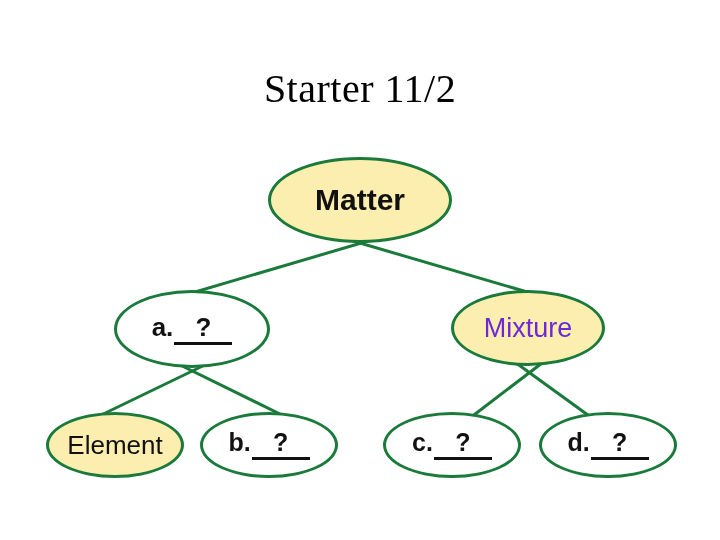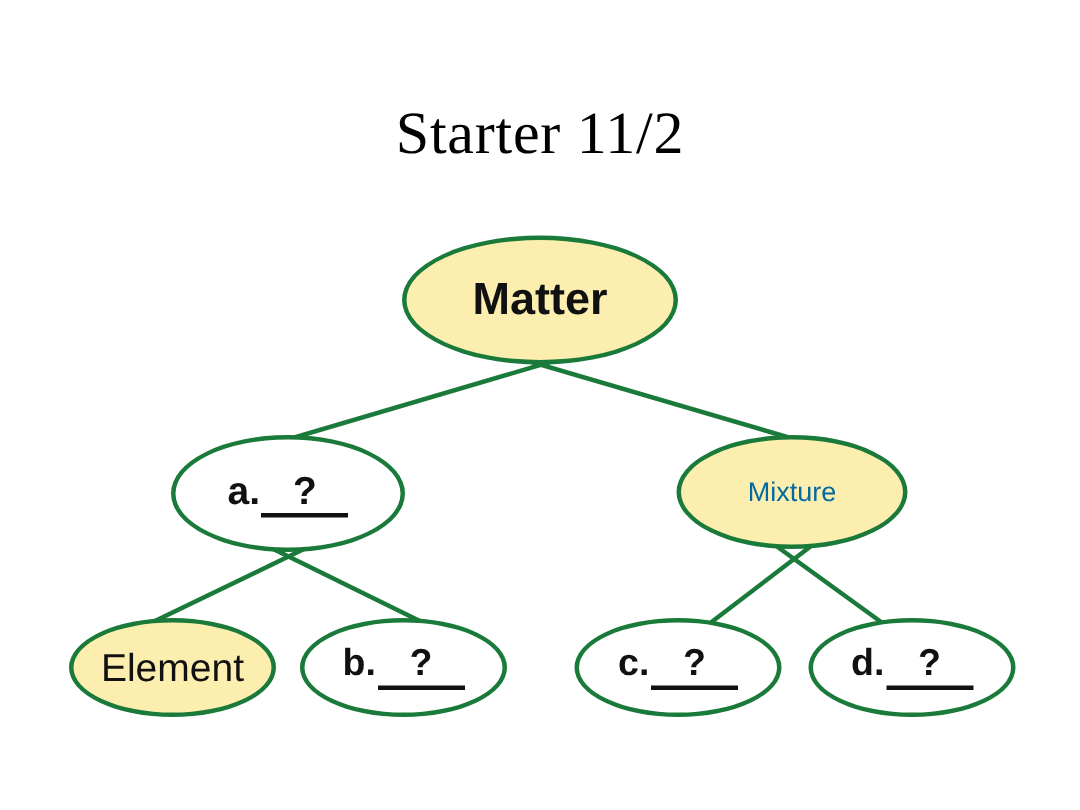--- a/index.html
+++ b/index.html
@@ -95,21 +95,21 @@
       </svg>
   <div class="node" style="left: 268px; top: 157px; width: 184px; height: 86px; border: 3px solid rgb(26, 122, 58); background: rgb(251, 238, 174); font-size: 30px; font-weight: 700; color: rgb(17, 17, 17);">
         <span class="node-label">Matter</span>
       </div>
       <div class="node" style="left: 114px; top: 290px; width: 156px; height: 78px; border: 3px solid rgb(26, 122, 58); background: rgb(255, 255, 255); font-size: 26px; font-weight: 700; color: rgb(17, 17, 17);">
         <span class="blank-label">
           <span class="blank-prefix">a.</span>
           <span class="blank-slot">?</span>
         </span>
       </div>
-      <div class="node" style="left: 451px; top: 290px; width: 154px; height: 76px; border: 3px solid rgb(26, 122, 58); background: rgb(251, 238, 174); font-size: 18px; font-weight: 400; color: #0369a1;">
+      <div class="node" style="left: 451px; top: 290px; width: 154px; height: 76px; border: 3px solid rgb(26, 122, 58); background: rgb(251, 238, 174); font-size: 27px; font-weight: 400; color: #6d28d9;">
         <span class="node-label">Mixture</span>
       </div>
       <div class="node" style="left: 46px; top: 412px; width: 138px; height: 66px; border: 3px solid rgb(26, 122, 58); background: rgb(251, 238, 174); font-size: 26px; font-weight: 400; color: rgb(17, 17, 17); text-align: right;">
         <span class="node-label">Element</span>
       </div>
       <div class="node" style="left: 200px; top: 412px; width: 138px; height: 66px; border: 3px solid rgb(26, 122, 58); background: rgb(255, 255, 255); font-size: 25px; font-weight: 700; color: rgb(17, 17, 17);">
         <span class="blank-label">
           <span class="blank-prefix">b.</span>
           <span class="blank-slot">?</span>
         </span>

